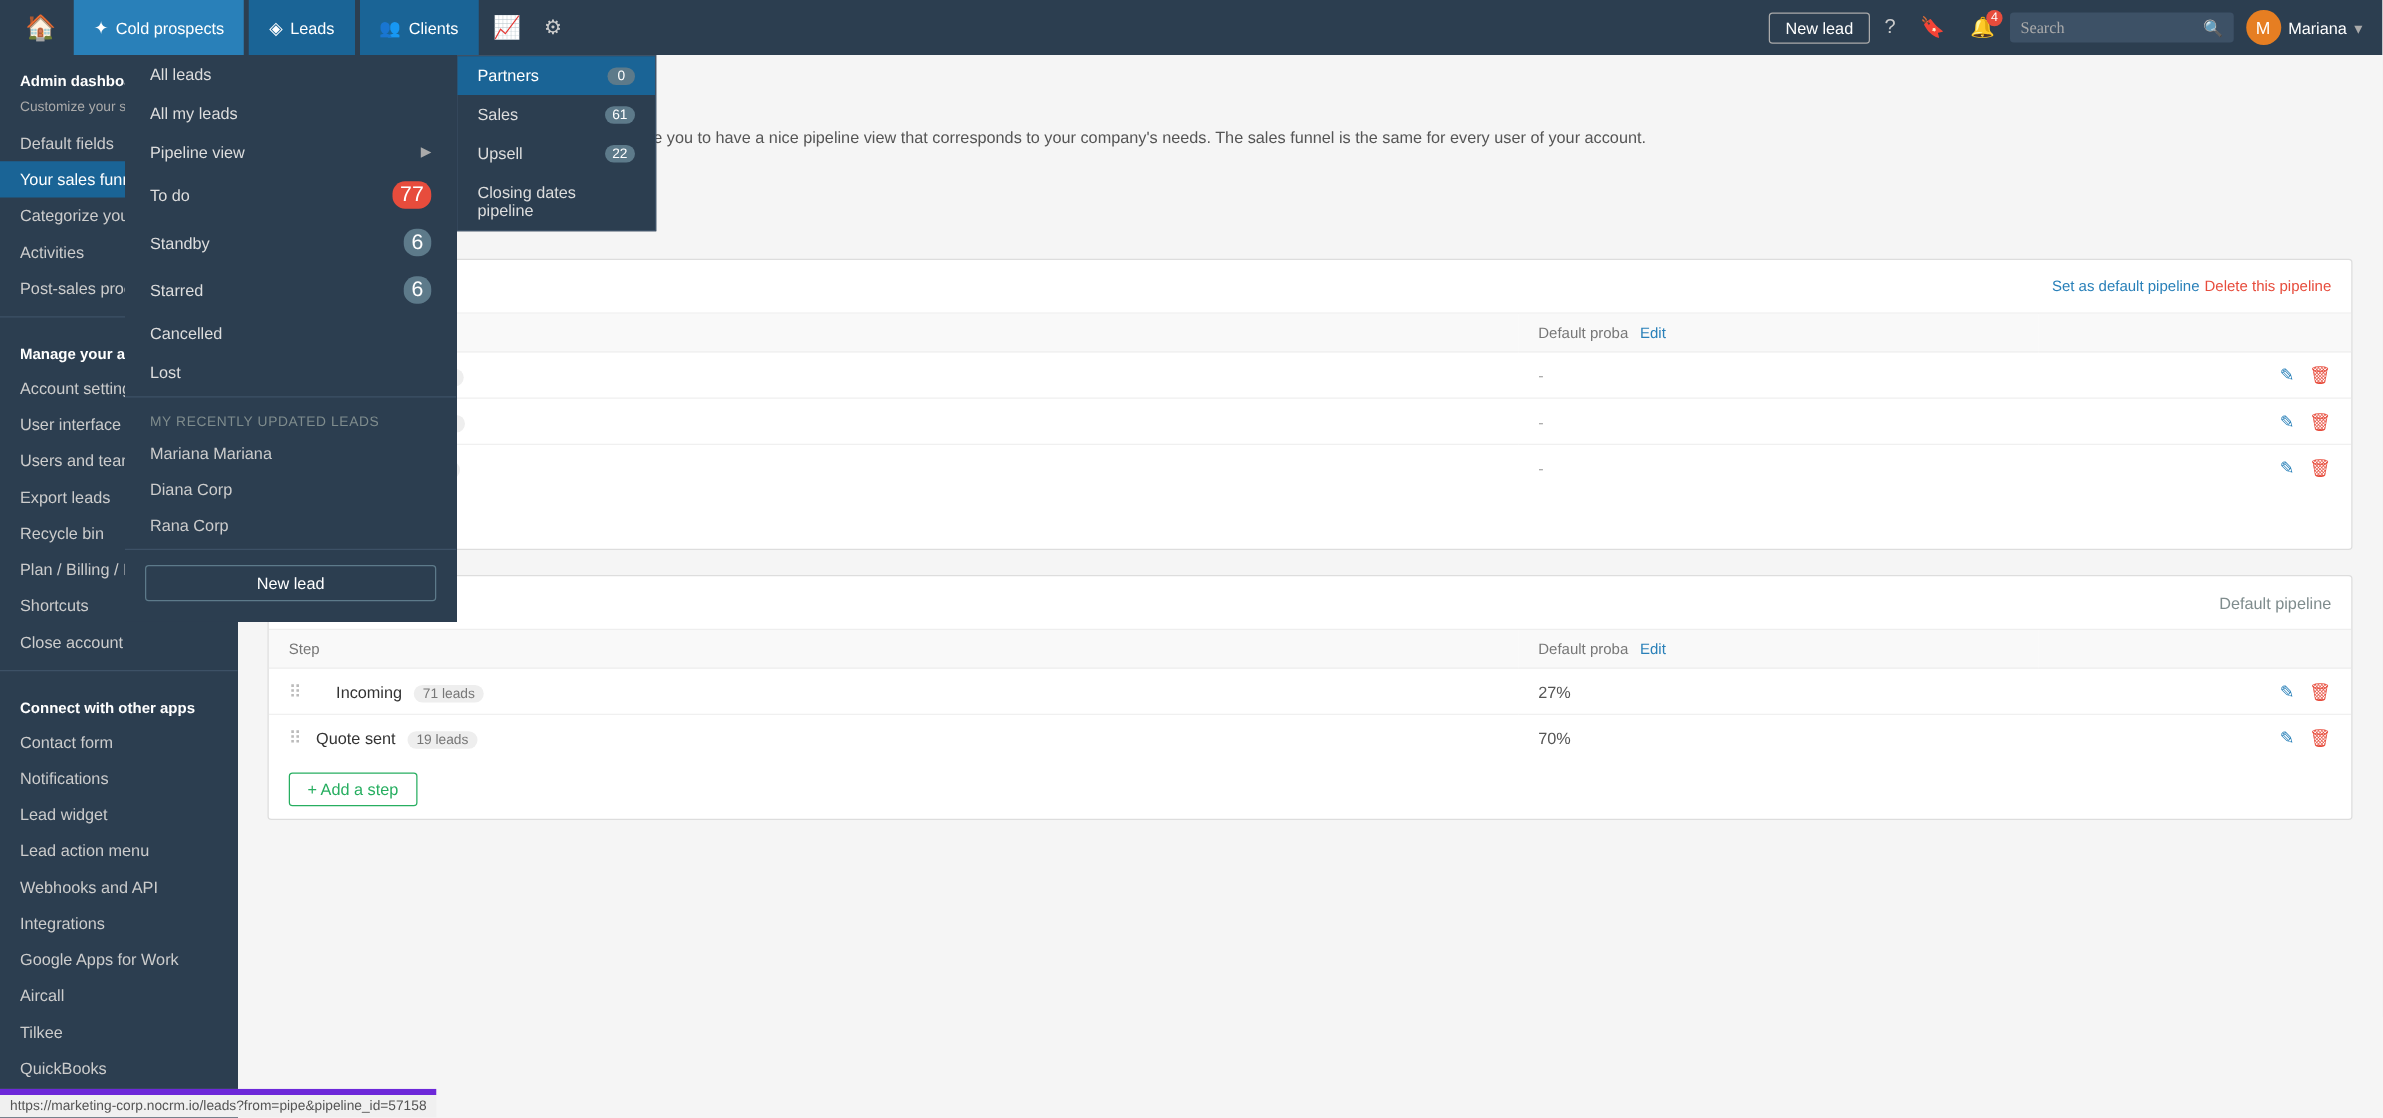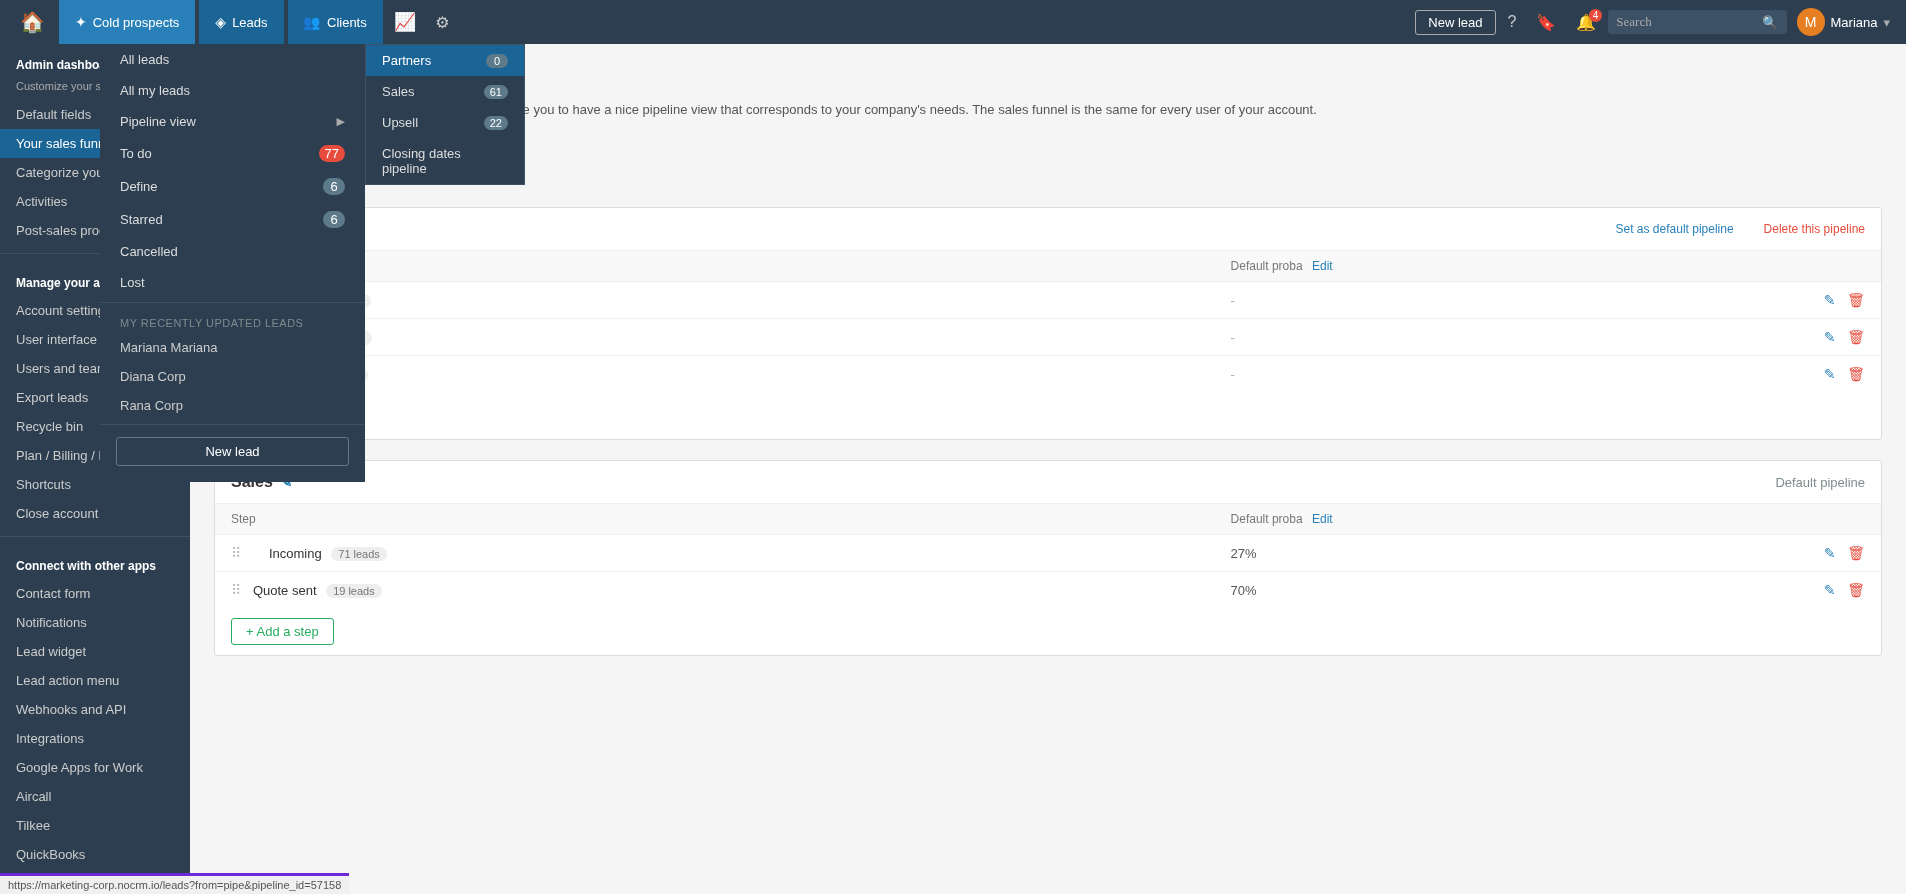--- a/index.html
+++ b/index.html
@@ -172,21 +172,21 @@
       display: flex;
       align-items: center;
       justify-content: space-between;
       font-size: 13px;
       color: #ddd;
     }
     .dropdown-badge {
       background: #e74c3c;
       color: #fff;
       border-radius: 10px;
-      font-size: 13px;
+      font-size: 17px;
       padding: 1px 6px;
       min-width: 22px;
       text-align: center;
     }
     .dropdown-badge.gray {
       background: #5d7a8a;
     }
     .dropdown-section {
       font-size: 11px;
       color: #7f8c8d;
@@ -311,21 +311,21 @@
       align-items: center;
       gap: 8px;
     }
     .pipeline-edit-icon {
       color: #2980b9;
       cursor: pointer;
       font-size: 14px;
     }
     .pipeline-actions {
       display: flex;
-      gap: 30px;
+      gap: 4px;
       font-size: 12px;
     }
     .set-default-link {
       color: #2980b9;
       cursor: pointer;
       text-decoration: none;
     }
     .delete-pipeline-link {
       color: #e74c3c;
       cursor: pointer;
@@ -404,21 +404,21 @@
       display: inline-flex;
       align-items: center;
       gap: 4px;
     }
 
     .url-bar {
       position: fixed;
       bottom: 0;
       left: 0;
       background: #f0f0f0;
-      border-top: 3px solid #6d28d9;
+      border-top: 5px solid #6d28d9;
       padding: 3px 8px;
       font-size: 11px;
       color: #555;
       z-index: 1000;
     }
 
     .col-step { width: 60%; }
     .col-prob { width: 25%; }
     .col-actions { width: 15%; text-align: right; }
   </style>
@@ -571,21 +571,21 @@
     </div>
     <div class="dropdown-item">
       <span>Pipeline view</span>
       <span class="dropdown-submenu-arrow">▶</span>
     </div>
     <div class="dropdown-item">
       <span>To do</span>
       <span class="dropdown-badge">77</span>
     </div>
     <div class="dropdown-item">
-      <span>Define</span>
+      <span>Standby</span>
       <span class="dropdown-badge gray">6</span>
     </div>
     <div class="dropdown-item">
       <span>Starred</span>
       <span class="dropdown-badge gray">6</span>
     </div>
     <div class="dropdown-item">
       <span>Cancelled</span>
     </div>
     <div class="dropdown-item">

